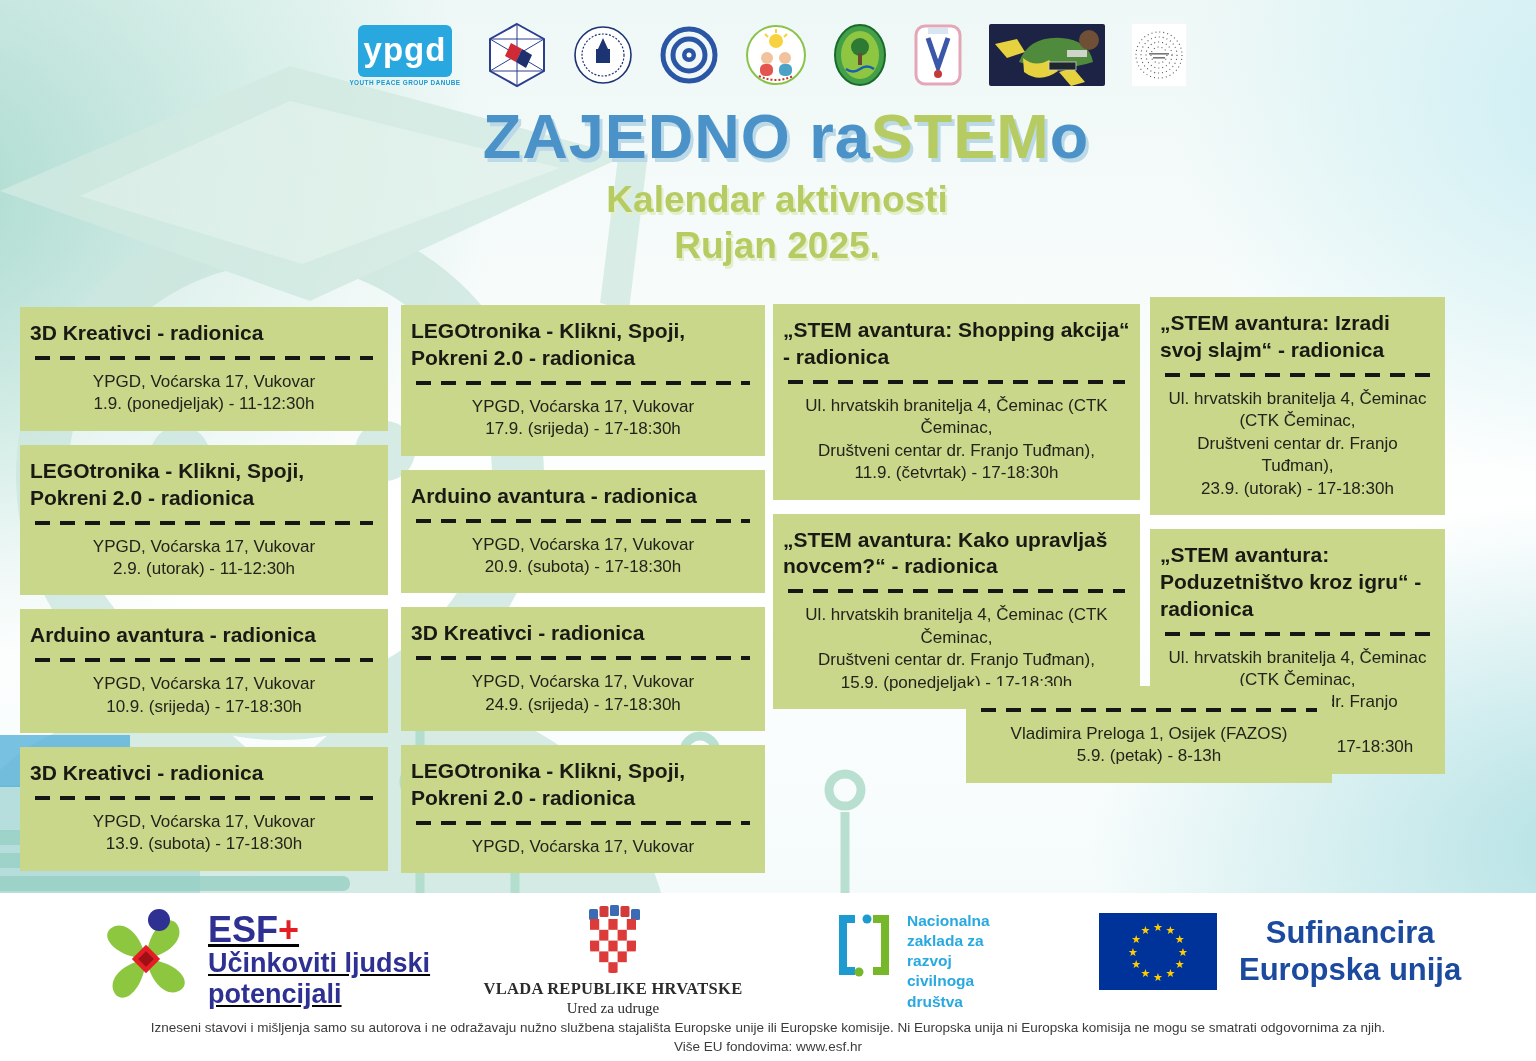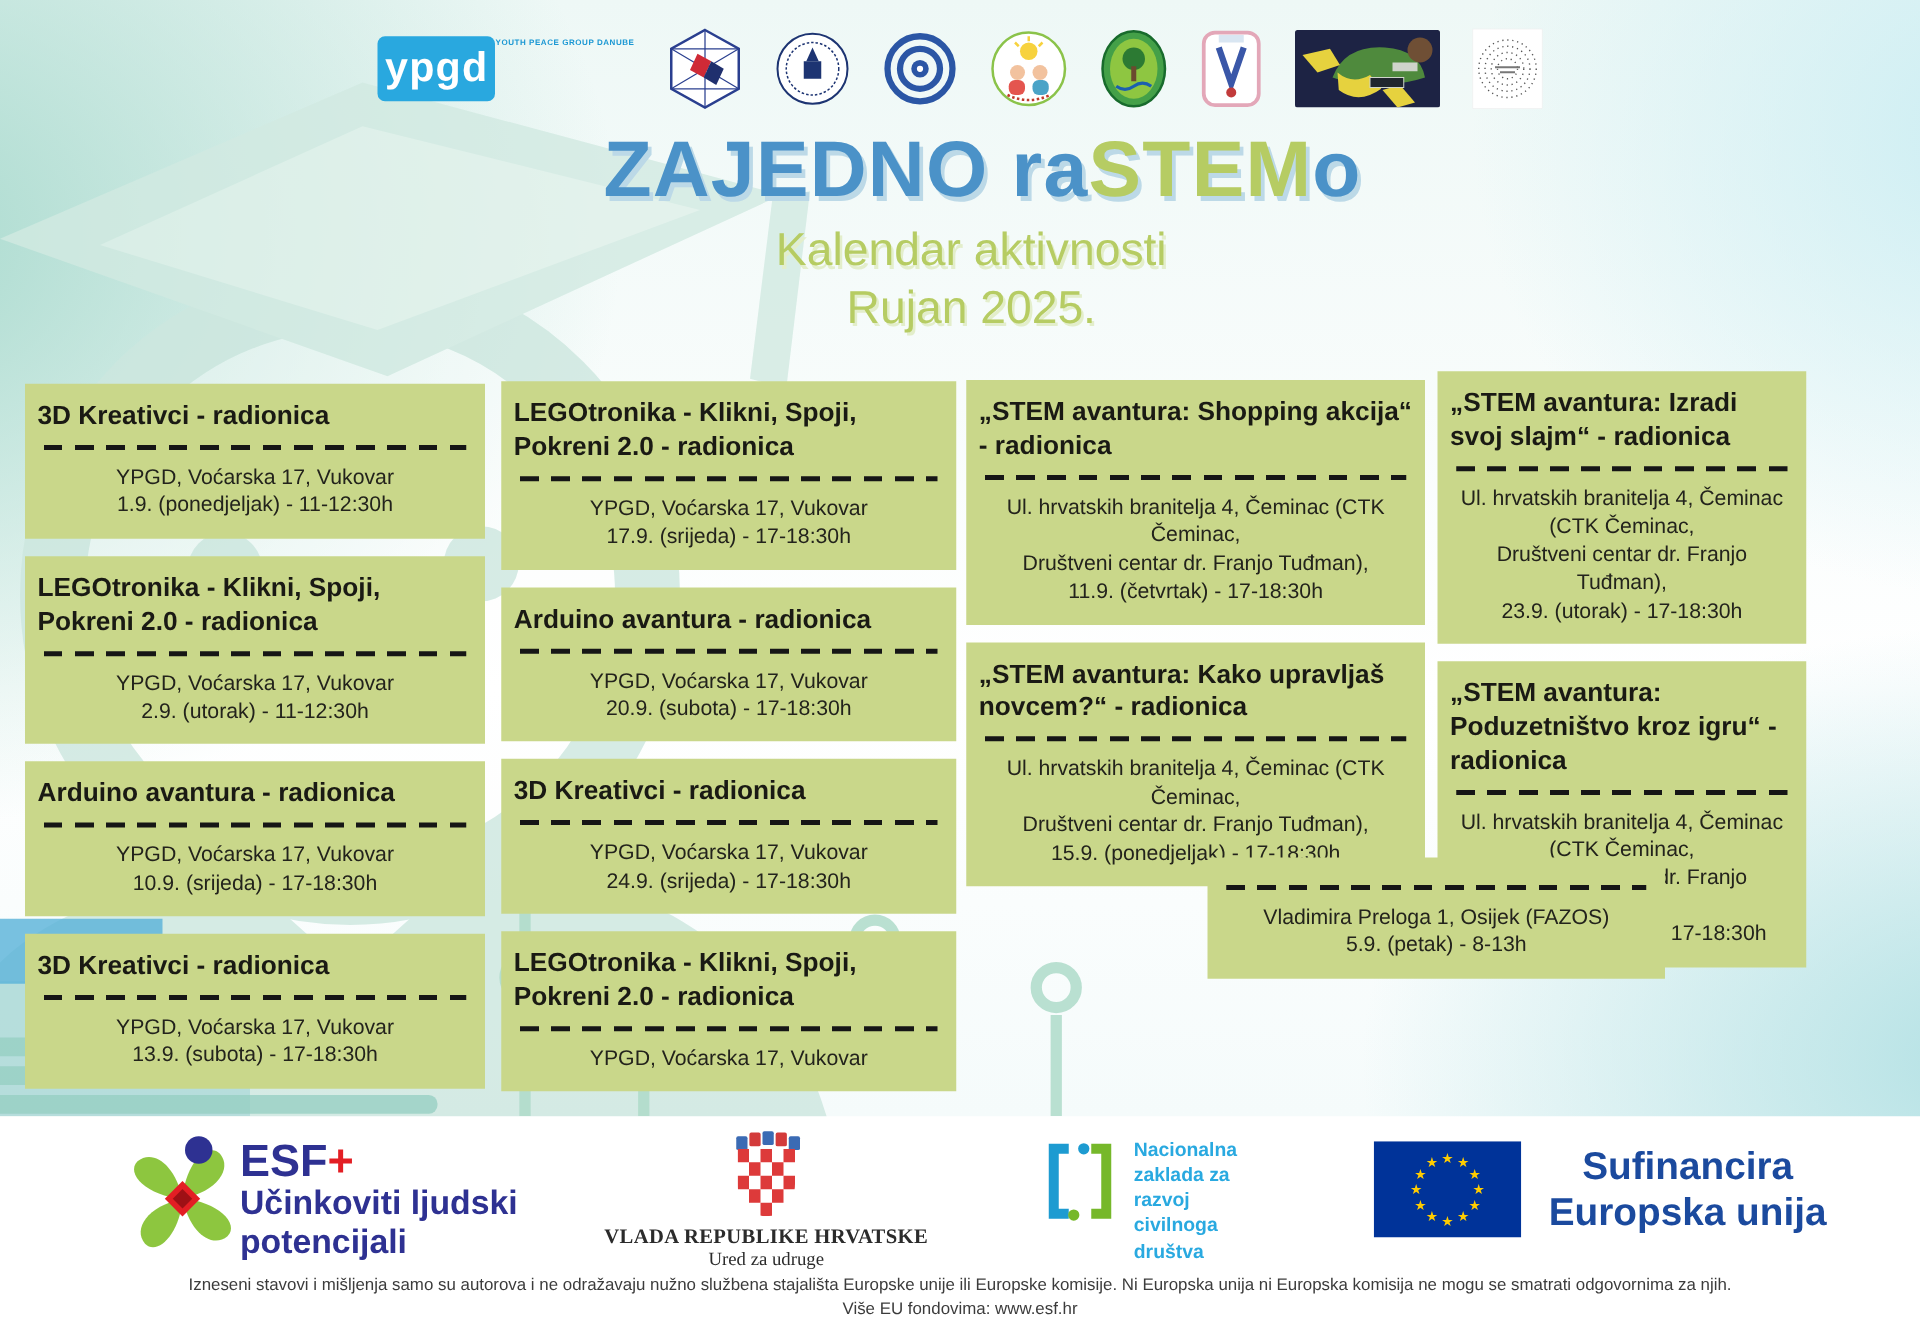--- a/index.html
+++ b/index.html
@@ -8,41 +8,41 @@
     font-family:"Liberation Sans", sans-serif;
     background:
       radial-gradient(950px 760px at -6% 18%, #a9dace 0%, rgba(169,218,206,0) 62%),
       radial-gradient(700px 620px at 104% 10%, #cdeef3 0%, rgba(205,238,243,0) 60%),
       radial-gradient(820px 560px at 104% 80%, #b3e1e4 0%, rgba(179,225,228,0) 62%),
       linear-gradient(180deg,#eef8f6 0%,#ffffff 52%,#f0f9f9 100%);
   }
   .wm{position:absolute;pointer-events:none;}
   
   .logo-row{position:absolute;top:22px;left:0;width:100%;display:flex;justify-content:center;align-items:center;gap:26px;}
-  .plogo{display:flex;flex-direction:row;}
+  .plogo{display:flex;flex-direction:column;align-items:center;}
   .ypgd-box{width:94px;height:52px;background:#29a8df;border-radius:6px;color:#fff;
     font-weight:bold;font-size:33px;line-height:50px;text-align:center;letter-spacing:1px;}
   .ypgd-cap{font-size:6.4px;font-weight:bold;color:#1a97d3;letter-spacing:.45px;margin-top:2px;white-space:nowrap;}
   
   .title-block{position:absolute;top:100px;left:0;width:100%;text-align:center;}
   .main-title{margin:0;font-size:63px;font-weight:bold;letter-spacing:1px;
     text-shadow:3px 4px 0 #bcd9e7;padding-left:36px;}
   .t-blue{color:#4b92c8;} .t-green{color:#b6cc63;}
-  .subtitle{font-size:37px;font-weight:normal;color:#b6cc63;line-height:1.2;margin-top:6px;
+  .subtitle{font-size:37px;font-weight:bold;color:#b6cc63;line-height:1.2;margin-top:6px;
     text-shadow:2px 3px 0 #e3eecb;margin-left:18px;}
   
   .col{position:absolute;}
   .card{background:#c9d78a;padding:13px 10px 15px;margin-bottom:14px;}
   .card-title{font-weight:bold;font-size:21px;color:#1a1a14;text-align:left;line-height:1.28;}
   .dash{height:4px;margin:9px 5px 11px;
     background:repeating-linear-gradient(90deg,#161616 0 15px,transparent 15px 25px);}
   .card-loc{font-size:17px;color:#23231c;text-align:center;line-height:1.32;}
   
   .footer{position:absolute;top:893px;left:0;width:1536px;height:168px;background:#fff;}
-  .esf{position:absolute;left:96px;top:14px;display:flex;align-items:flex-start;}
+  .esf{position:absolute;left:96px;top:14px;display:flex;gap:16px;align-items:flex-end;text-decoration:underline;}
   .esf-text{margin-top:4px;}
   .esf-brand{font-size:36px;font-weight:bold;color:#2e3192;line-height:1;}
   .esf-brand .plus{color:#e31e24;}
   .esf-line{font-size:27px;font-weight:bold;color:#2e3192;line-height:1.13;}
   .vlada{position:absolute;left:458px;top:10px;width:310px;text-align:center;font-family:"Liberation Serif", serif;}
   .vlada-title{font-size:16.5px;font-weight:bold;color:#2b2b2b;margin-top:4px;letter-spacing:.3px;}
   .vlada-sub{font-size:15px;color:#2b2b2b;margin-top:1px;}
   .zaklada{position:absolute;left:833px;top:16px;display:flex;gap:12px;align-items:flex-start;}
   .zaklada-text{font-size:15.5px;font-weight:bold;color:#29a9e0;line-height:1.3;margin-top:2px;}
   .eu{position:absolute;left:1099px;top:20px;display:flex;gap:22px;align-items:center;}

